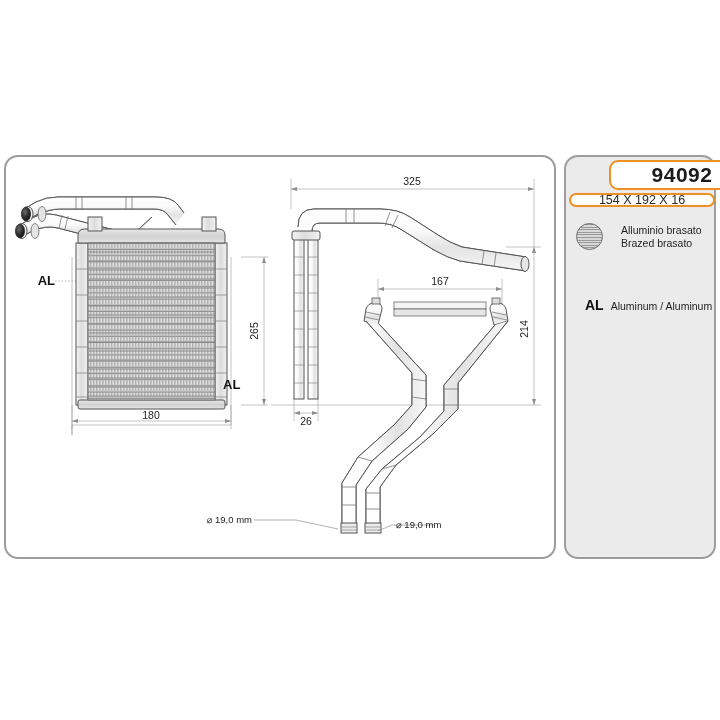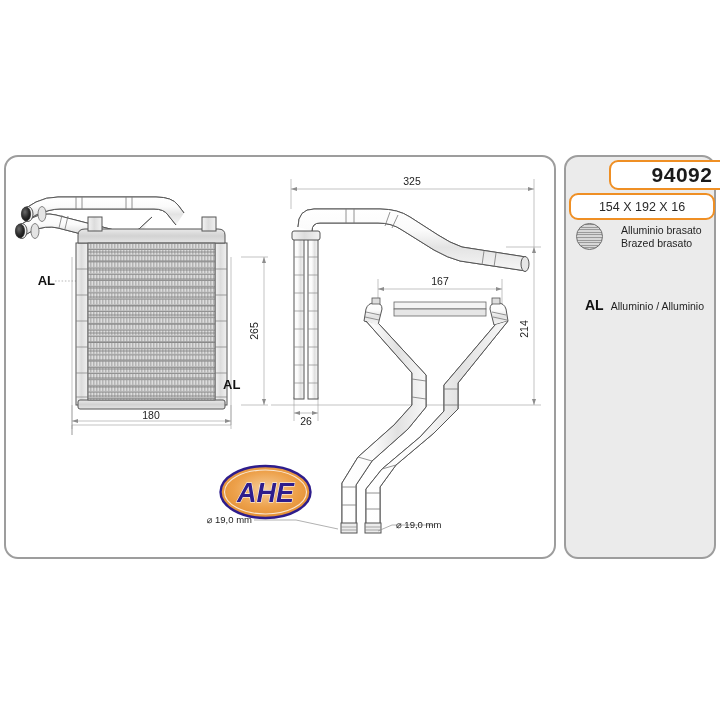--- a/index.html
+++ b/index.html
@@ -43,21 +43,21 @@
     background: #ffffff;
     border: 2.5px solid #ef8f24;
     border-radius: 9px;
     display: flex; align-items: center; justify-content: center;
   }
   #part-number-box { top: 3px; height: 30px; margin-left: 40px; }
   #part-number-text {
     font-size: 21px; font-weight: bold; color: #1a1a1a;
     letter-spacing: 0.5px;
   }
-  #part-size-box { top: 36px; height: 27px; }
+  #part-size-box { top: 36px; height: 14px; }
   #part-size-text { font-size: 12.5px; color: #2a2a2a; }
 
   #material-row {
     position: absolute;
     left: 10px; top: 66px;
     display: flex; align-items: flex-start; gap: 18px;
   }
   #brazed-icon {
     width: 27px; height: 27px; border-radius: 50%;
     border: 1px solid #6e6e6e;
@@ -377,34 +377,20 @@
 
       <text x="406" y="28" text-anchor="middle" font-family="Liberation Sans, sans-serif" font-size="10.5" fill="#222">325</text>
       <text x="434" y="128" text-anchor="middle" font-family="Liberation Sans, sans-serif" font-size="10.5" fill="#222">167</text>
       <text x="522" y="172" text-anchor="middle" font-family="Liberation Sans, sans-serif" font-size="10.5" fill="#222" transform="rotate(-90 522 172)">214</text>
       <text x="300" y="268" text-anchor="middle" font-family="Liberation Sans, sans-serif" font-size="10.5" fill="#222">26</text>
 
       <text x="246" y="366" text-anchor="end" font-family="Liberation Sans, sans-serif" font-size="9.5" fill="#222">⌀ 19,0 mm</text>
       <text x="390" y="371" text-anchor="start" font-family="Liberation Sans, sans-serif" font-size="9.5" fill="#222">⌀ 19,0 mm</text>
     </svg>
 
-    <div id="ahe-logo">
-      <svg width="93" height="56" viewBox="0 0 93 56">
-        <defs>
-          <radialGradient id="aheFill" cx="50%" cy="45%" r="62%">
-            <stop offset="0%" stop-color="#f6cf9c"></stop>
-            <stop offset="55%" stop-color="#eda14b"></stop>
-            <stop offset="100%" stop-color="#e08a2c"></stop>
-          </radialGradient>
-        </defs>
-        <ellipse cx="46.5" cy="28" rx="45" ry="26" fill="url(#aheFill)" stroke="#2e1d8c" stroke-width="2.4"></ellipse>
-        <ellipse cx="46.5" cy="28" rx="41" ry="22" fill="none" stroke="#ffffff" stroke-width="1.1" opacity="0.75"></ellipse>
-        <text x="46.5" y="38" text-anchor="middle" font-family="Liberation Sans, sans-serif" font-size="27" font-weight="bold" font-style="italic" fill="#2e1d8c" stroke="#ffffff" stroke-width="0.9" paint-order="stroke">AHE</text>
-      </svg>
-    </div>
   </div>
 
   <div id="info-panel">
 
     <div class="orange-box" id="part-number-box">
       <span id="part-number-text">94092</span>
     </div>
 
     <div class="orange-box" id="part-size-box">
       <span id="part-size-text">154 X 192 X 16</span>
@@ -413,17 +399,17 @@
     <div id="material-row">
       <div id="brazed-icon"></div>
       <div class="mat-lines">
         <div class="mat-line">Alluminio brasato</div>
         <div class="mat-line">Brazed brasato</div>
       </div>
     </div>
 
     <div id="al-legend">
       <span id="al-legend-code">AL</span>
-      <span id="al-legend-text">Alluminio  / Alluminio</span>
+      <span id="al-legend-text">Aluminum  / Aluminum</span>
     </div>
   </div>
 
 </div>
 
 </body></html>

